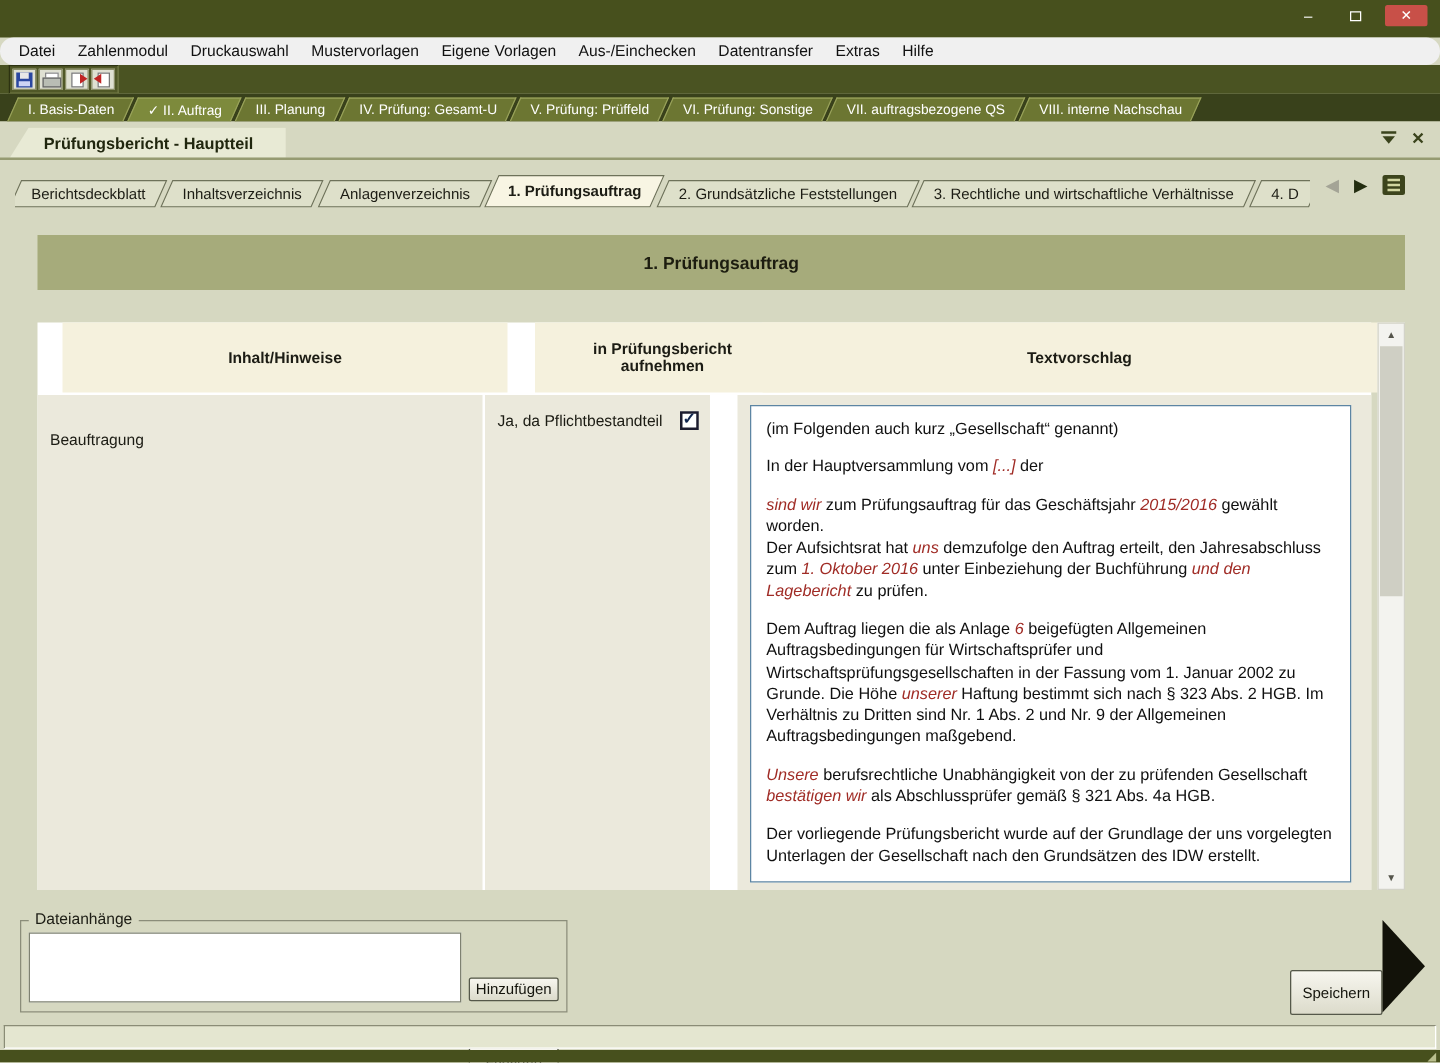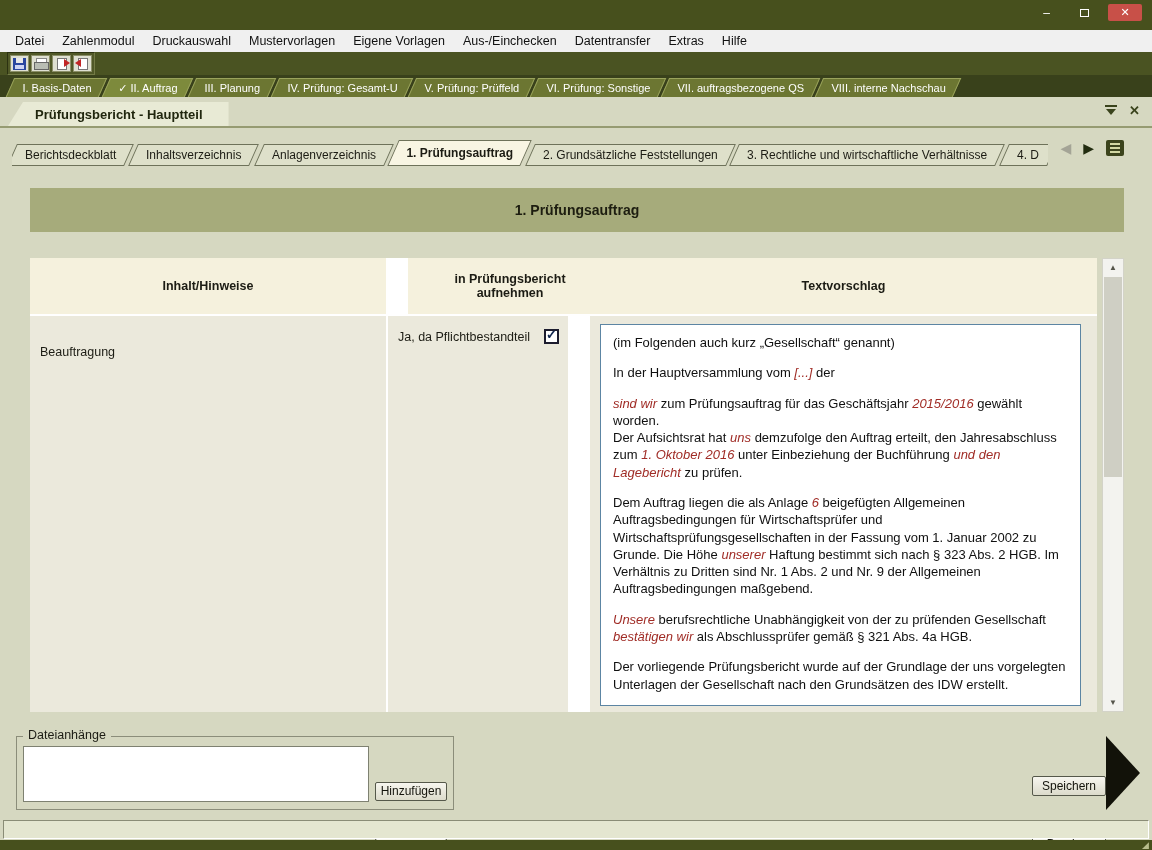--- a/index.html
+++ b/index.html
@@ -12,21 +12,21 @@
   }
 
   
   .titlebar { position:absolute; top:0; left:0; right:0; height:30px; background:#47501d; }
   .win-controls { position:absolute; top:4px; right:10px; display:flex; gap:9px; align-items:center; }
   .win-btn { width:29px; height:17px; display:flex; align-items:center; justify-content:center; color:#fff; font-size:12px; }
   .win-btn .max-square { width:9px; height:8px; border:1px solid #fff; display:block; }
   .win-btn.close { width:34px; background:#c85048; border-radius:2px; font-size:11px; }
 
   
-  .menubar { position:absolute; top:30px; left:0; right:0; height:22px; background:#f0f0f0; display:flex; align-items:center; padding-left:6px; }
+  .menubar { position:absolute; top:30px; left:0; right:0; height:22px; background:#f0f0f0; display:flex; align-items:center; padding-left:6px;border-radius:11px; }
   .menu-item { padding:0 9px; font-size:12.5px; color:#111; line-height:22px; }
 
   
   .toolbar { position:absolute; top:52px; left:0; right:0; height:23px; background:#4a5322; display:flex; align-items:center; padding-left:7px; }
   .tool-group { display:flex; gap:2px; padding:2px; border:1px solid; border-color:#2c3211 #737b46 #737b46 #2c3211; background:#505827; }
   .tbtn { width:19px; height:17px; background:#dfe0d2; border:1px solid #8b8f68; display:flex; align-items:center; justify-content:center; }
   .floppy { width:13px; height:12px; background:#2a47a0; position:relative; display:block; }
   .floppy::before { content:""; position:absolute; top:0; left:3px; width:7px; height:5px; background:#e8e8e8; }
   .floppy::after { content:""; position:absolute; bottom:1px; left:2px; width:9px; height:4px; background:#cdd4f4; }
   .printer { width:13px; height:12px; position:relative; display:block; }
@@ -69,21 +69,21 @@
 
   
   .section-band { position:absolute; top:188px; left:30px; right:28px; height:44px; background:#a6ab7b;
     display:flex; align-items:center; justify-content:center; }
   .section-title { font-weight:bold; font-size:14px; color:#1d1d10; }
 
   
   .table-area { position:absolute; left:30px; top:258px; width:1067px; height:454px; background:#ffffff; }
   .th, .td { position:absolute; }
   .th { top:0; height:56px; background:#f5f1dd; display:flex; align-items:center; justify-content:center;
-        font-weight:bold; font-size:12.5px; text-align:center; white-space:pre-line; }
+        font-weight:bold; font-size:12.5px; text-align:center; white-space:pre-line;margin-left:20px; }
   .th1 { left:0; width:356px; }
   .th2 { left:378px; width:204px; }
   .th3 { left:560px; width:507px; }
   .td { top:58px; height:396px; background:#ebe9dc; }
   .td1 { left:0; width:356px; padding:29px 10px; font-size:12.5px; }
   .td2 { left:358px; width:180px; padding:14px 8px 0 10px; font-size:12.5px; display:flex; align-items:flex-start; gap:14px; }
   .td3 { left:560px; width:507px; position:absolute; }
   .checkbox { width:15px; height:15px; background:#fff; border:2px solid #1c1c2e; flex:none; position:relative; margin-top:-1px; }
   .checkbox .check { display:none; position:absolute; top:-4px; left:0px; font-size:13px; font-weight:bold; color:#10264f; }
   .checkbox.checked .check { display:block; }
@@ -100,21 +100,21 @@
   .sb-thumb { position:absolute; left:1px; right:1px; top:18px; height:200px; background:#cfcfc4; }
 
   
   .attach-box { position:absolute; left:16px; top:736px; width:438px; height:74px; border:1px solid #8b8d7a; }
   .attach-legend { position:absolute; top:-9px; left:6px; background:#d6d8c1; padding:0 5px; font-size:12.5px; color:#1c1c14; }
   .attach-list { position:absolute; left:6px; top:9px; width:346px; height:56px; background:#fff; border:1px solid #7e8171; }
   .attach-buttons { position:absolute; left:358px; top:9px; width:72px; display:flex; flex-direction:column; gap:1px; }
   .btn { height:19px; font-family:"Liberation Sans",sans-serif; font-size:12px; color:#14140c; text-align:center;
          background:linear-gradient(#f7f6ef,#dcdbcb); border:1px solid #55584a; border-radius:2px; line-height:17px;margin-top:36px; }
   .action-col { position:absolute; left:1032px; top:740px; width:74px; display:flex; flex-direction:column; gap:2px; }
-  .action-col .btn { height:20px; line-height:18px; }
+  .action-col .btn { height:36px; line-height:18px; }
   .big-arrow { position:absolute; left:1106px; top:736px; width:0; height:0;
                border-left:34px solid #121209; border-top:37px solid transparent; border-bottom:37px solid transparent; }
 
   
   .statusbar { position:absolute; left:3px; right:3px; top:820px; height:19px; background:#e4e6d0;
                border:1px solid; border-color:#8a8c76 #ffffff #ffffff #8a8c76; }
   .bottom-strip { position:absolute; left:0; right:0; bottom:0; height:10px; background:#47501d; }
   .grip { position:absolute; right:3px; bottom:0; font-size:9px; color:#b9be8d; line-height:10px; }
 </style>
 </head>

